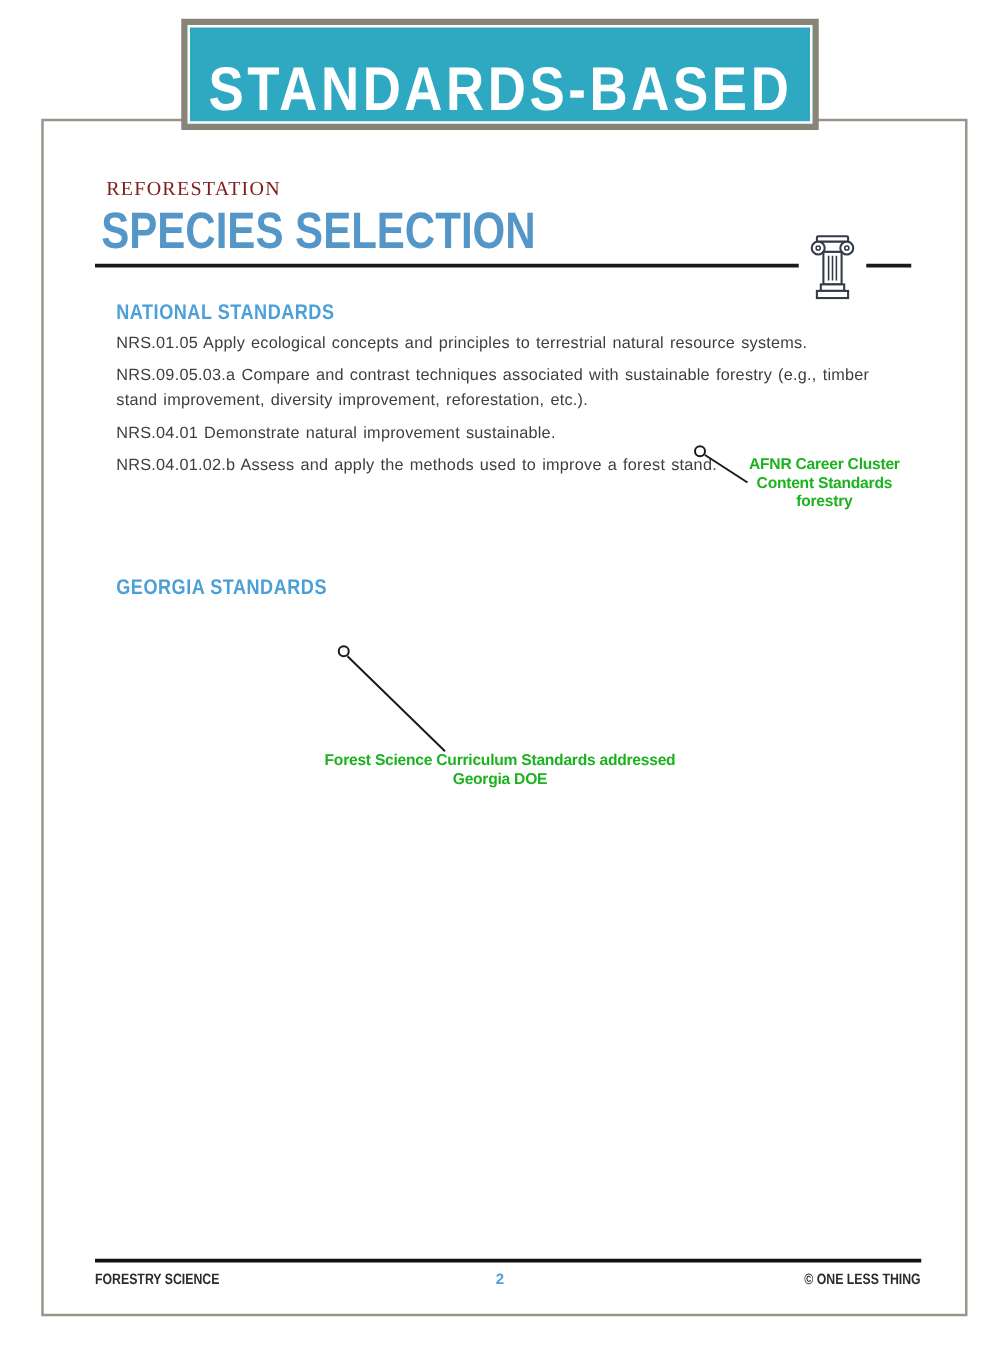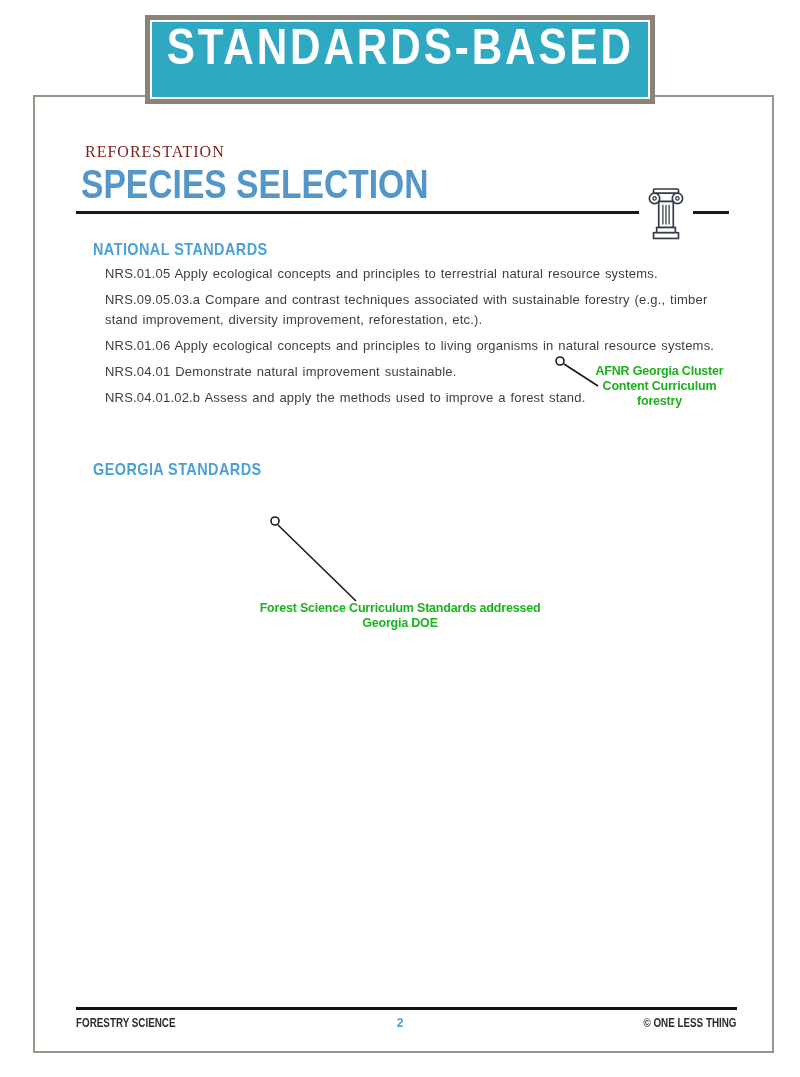--- a/index.html
+++ b/index.html
@@ -15,21 +15,21 @@
     background:#ffffff; border:2px solid #9A948A;
   }
 
   
   .banner {
     position:absolute; left:145px; top:15px; width:510px; height:89px;
     background:#8A8377; padding:5px; z-index:5;
   }
   .banner-inner {
     width:100%; height:100%; background:#2FA9C2; border:2px solid #ffffff;
-    display:flex; align-items:flex-start; justify-content:center;
+    display:flex; align-items:flex-end; justify-content:center;
   }
   .banner-title {
     color:#ffffff; font-weight:bold; font-size:44px; letter-spacing:3px;
     transform:scale(0.96,1.12); white-space:nowrap;
   }
 
   
   .eyebrow {
     position:absolute; left:85px; top:143px; font-family:"Liberation Serif", serif;
     font-size:16px; letter-spacing:1px; color:#7f1d1d;
@@ -56,21 +56,21 @@
   .h-national { top:240px; }
   .h-georgia  { top:460px; }
 
   
   .std-list {
     position:absolute; left:93px; width:628px; font-size:13px; line-height:20px;
     color:#3E3E3E; letter-spacing:0.2px; word-spacing:1px;
   }
   .list-national { top:264px; }
   .list-georgia  { top:493px; }
-  .std-list p { margin:0 0 6px 12px; }
+  .std-list p { margin:0 0 6px 0; }
 
   
   .annotation {
     position:absolute; text-align:center; color:#1CB21E; font-weight:bold;
     font-size:12.5px; line-height:15px; letter-spacing:-0.2px;
   }
   .ann-afnr    { left:592px; top:364px; width:135px; }
   .ann-georgia { left:230px; top:601px; width:340px; }
 
   
@@ -126,28 +126,27 @@
       <line x1="21" y1="16" x2="21" y2="35" stroke="#333B47" stroke-width="1.2"></line>
       <rect x="9" y="38" width="18" height="5" fill="#ffffff" stroke="#333B47" stroke-width="1.6"></rect>
       <rect x="6" y="43" width="24" height="5.5" fill="#ffffff" stroke="#333B47" stroke-width="1.6"></rect>
     </svg>
   </div>
 
   <div class="section-heading h-national">NATIONAL STANDARDS</div>
   <div class="std-list list-national">
     <p>NRS.01.05 Apply ecological concepts and principles to terrestrial natural resource systems.</p>
     <p>NRS.09.05.03.a Compare and contrast techniques associated with sustainable forestry (e.g., timber stand improvement, diversity improvement, reforestation, etc.).</p>
-    <p>NRS.01.06 Apply ecological concepts and principles to living organisms in natural resource systems.</p>
     <p>NRS.04.01 Demonstrate natural improvement sustainable.</p>
     <p>NRS.04.01.02.b Assess and apply the methods used to improve a forest stand.</p>
   </div>
 
   <div class="annotation ann-afnr">
-    <div>AFNR Georgia Cluster</div>
-    <div>Content Curriculum</div>
+    <div>AFNR Career Cluster</div>
+    <div>Content Standards</div>
     <div>forestry</div>
   </div>
 
   <div class="section-heading h-georgia">GEORGIA STANDARDS</div>
 
   <div class="annotation ann-georgia">
     <div>Forest Science Curriculum Standards addressed</div>
     <div>Georgia DOE</div>
   </div>
 

